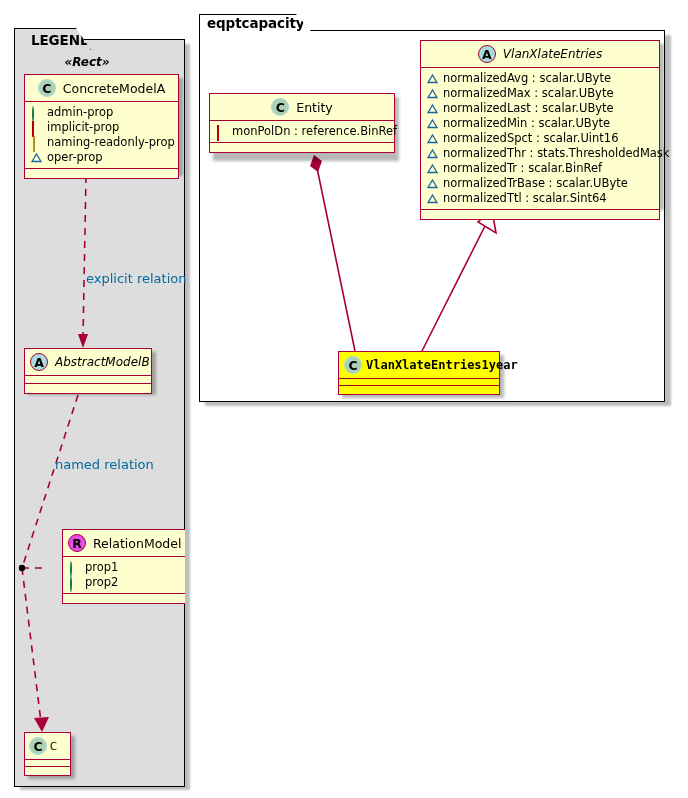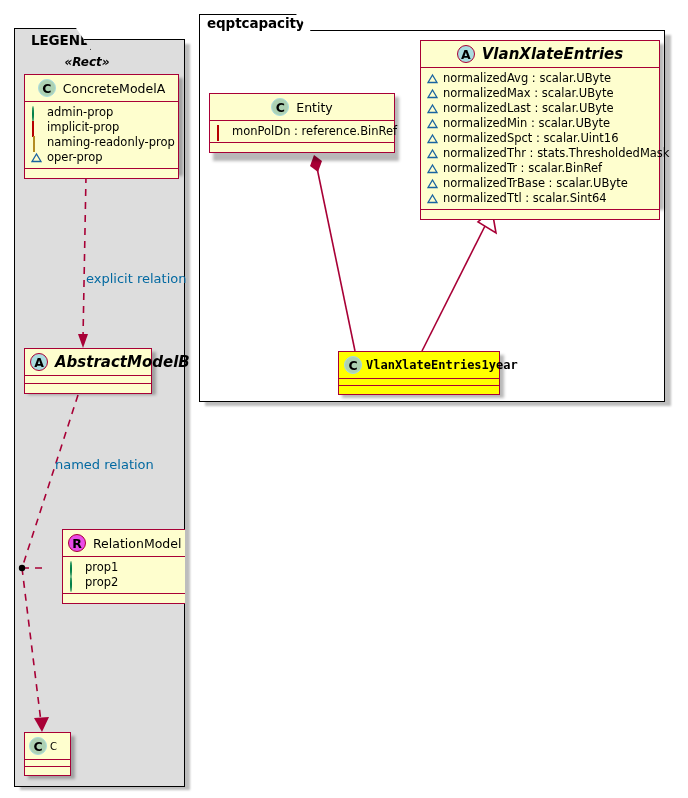--- a/index.html
+++ b/index.html
@@ -74,21 +74,21 @@
     position: relative;
   }
   .cls-header.left {
     justify-content: flex-start;
   }
   .cls-title {
     font-size: 12.5px;
     color: #000000;
     white-space: nowrap;
   }
-  .cls-title.italic { font-style: italic; font-weight: bold; font-size: 15px;}
+  .cls-title.italic { font-style: italic; font-weight: normal; font-size: 12px;}
   .cls-title.mono { font-family: "DejaVu Sans Mono", "Liberation Mono", monospace; font-size: 12px; font-weight: bold;}
 
   .cls-attrs {
     box-sizing: border-box;
     border-bottom: 1.5px solid #A80036;
     padding: 3px 5px 3px 6px;
   }
   .cls-attrs.empty { padding: 0; height: 8px; }
   .cls-methods {
     box-sizing: border-box;

